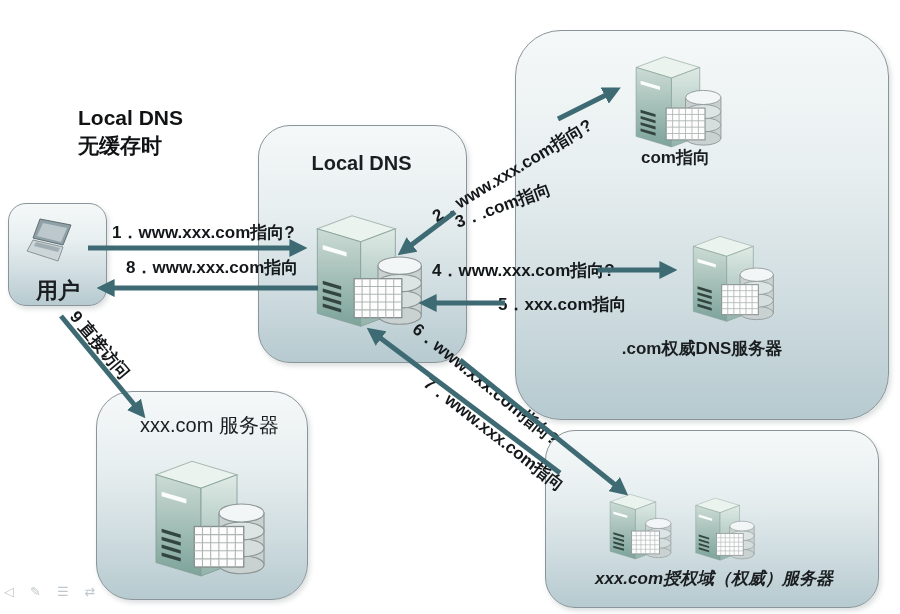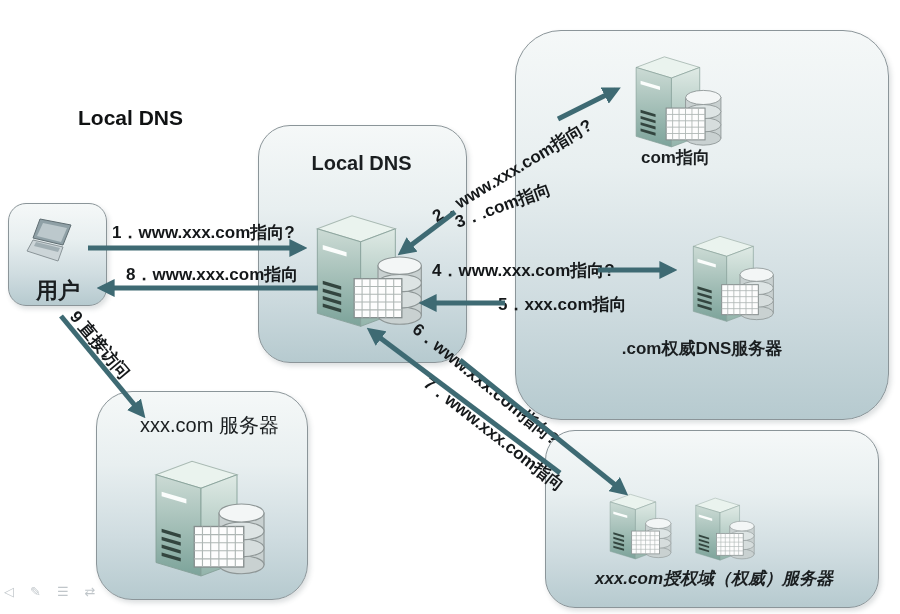--- a/index.html
+++ b/index.html
@@ -133,37 +133,38 @@
       <line x1="460" y1="360" x2="624" y2="492" marker-end="url(#ah)"></line>
       <line x1="560" y1="473" x2="371" y2="331" marker-end="url(#ah)"></line>
       <line x1="318" y1="288" x2="102" y2="288" marker-end="url(#ah)"></line>
       <line x1="61" y1="316" x2="142" y2="414" marker-end="url(#ah)"></line>
     </g>
   </svg>
 
   <div class="labels-z">
     <div class="lbl lbl-title">
       <div>Local DNS</div>
+      <div>无缓存时</div>
     </div>
 
     <div class="lbl lbl-node lbl-user">用户</div>
     <div class="lbl lbl-node lbl-localdns">Local DNS</div>
     <div class="lbl lbl-node lbl-root">com指向</div>
     <div class="lbl lbl-node lbl-com">.com权威DNS服务器</div>
     <div class="lbl lbl-node lbl-auth">xxx.com授权域（权威）服务器</div>
     <div class="lbl lbl-node lbl-xxxsrv">xxx.com 服务器</div>
 
     <div class="alabel" style="left:112px;top:221px">1．www.xxx.com指向?</div>
     <div class="alabel rot" style="left:428px;top:208px;transform:rotate(-31deg)">2．www.xxx.com指向?</div>
     <div class="alabel rot" style="left:452px;top:212px;transform:rotate(-20deg)">3．.com指向</div>
     <div class="alabel" style="left:432px;top:259px">4．www.xxx.com指向?</div>
     <div class="alabel" style="left:498px;top:293px">5．xxx.com指向</div>
     <div class="alabel rot" style="left:422px;top:318px;transform:rotate(39deg)">6．www.xxx.com指向?</div>
     <div class="alabel rot" style="left:433px;top:372px;transform:rotate(38deg)">7．www.xxx.com指向</div>
-    <div class="alabel" style="left:126px;top:263px">8．www.xxx.com指向</div>
+    <div class="alabel" style="left:126px;top:256px">8．www.xxx.com指向</div>
     <div class="alabel rot" style="left:82px;top:306px;transform:rotate(50deg)">9 直接访问</div>
   </div>
 
   <div class="watermark">
     <span>◁</span>
     <span>✎</span>
     <span>☰</span>
     <span>⇄</span>
   </div>
 

